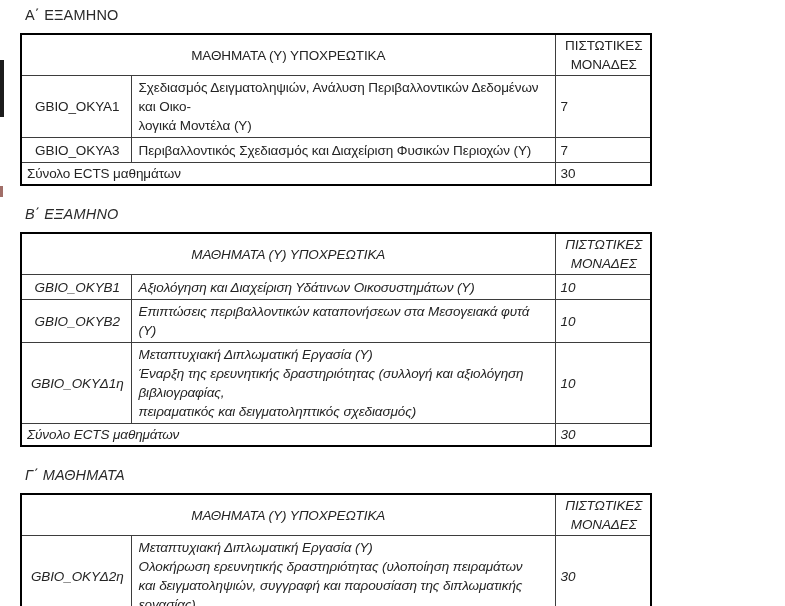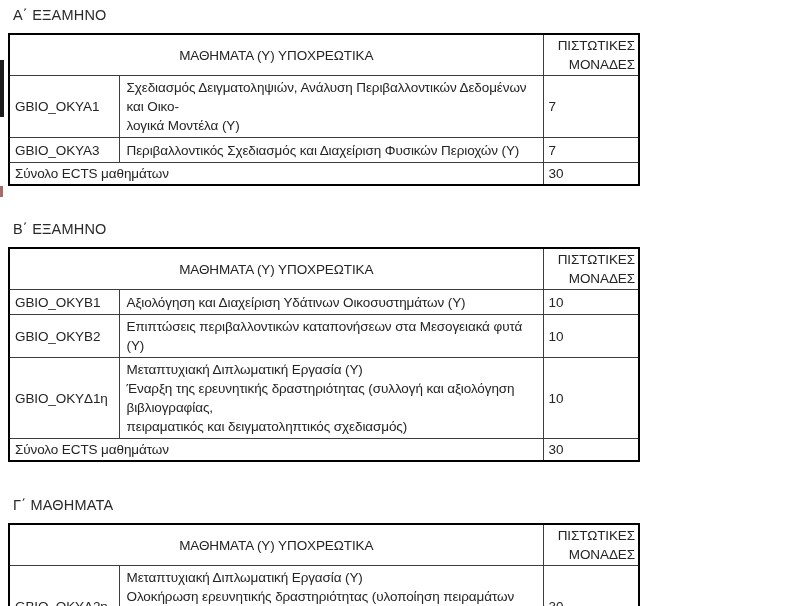--- a/index.html
+++ b/index.html
@@ -5,21 +5,21 @@
   html, body {
     margin: 0;
     padding: 0;
     background: #ffffff;
   }
   .page {
     position: relative;
     width: 785px;
     height: 606px;
     box-sizing: border-box;
-    padding: 7px 8px 0 8px;
+    padding: 7px 8px 0 20px;
     background: #ffffff;
     font-family: "Liberation Sans", "DejaVu Sans", sans-serif;
     color: #262626;
     overflow: hidden;
   }
   .artifact-bar {
     position: absolute;
     left: 0;
     top: 60px;
     width: 4px;
@@ -37,21 +37,22 @@
   }
   .sec-label {
     margin: 0 0 9px 5px;
     font-size: 14.5px;
     line-height: 17px;
     letter-spacing: 0.2px;
     color: #2a2a2a;
     white-space: nowrap;
   }
   section + section {
-    margin-top: 35px;
+    margin-top: 20px;
+    font-style: italic;
   }
   table.course-table {
     width: 632px;
     border-collapse: collapse;
     table-layout: fixed;
     border: 2px solid #000000;
   }
   .course-table col.c-code { width: 110px; }
   .course-table col.c-credits { width: 96px; }
   .course-table th, .course-table td {
@@ -64,32 +65,32 @@
     overflow: hidden;
   }
   .head-row { height: 40px; }
   .th-courses {
     text-align: center;
     font-weight: normal;
     font-size: 14px;
     padding: 0 4px;
   }
   .th-credits {
-    text-align: right;
+    text-align: center;
     font-weight: normal;
     font-size: 14px;
     line-height: 18px;
     padding: 1px 3px 1px 5px;
     white-space: pre-line;
   }
   .r1 { height: 25px; }
   .r2 { height: 45px; }
   .r3 { height: 61px; }
   .total-row { height: 21px; }
-  td.code { padding: 1px 3px 1px 5px; }
+  td.code { padding: 1px 3px 1px 5px; text-align: center; }
   td.title {
     padding: 2px 5px 2px 7px;
     white-space: pre-line;
   }
   td.credits { padding: 1px 3px 1px 5px; }
   td.total-label { padding: 1px 3px 1px 5px; }
 </style>
 </head>
 <body>
 

